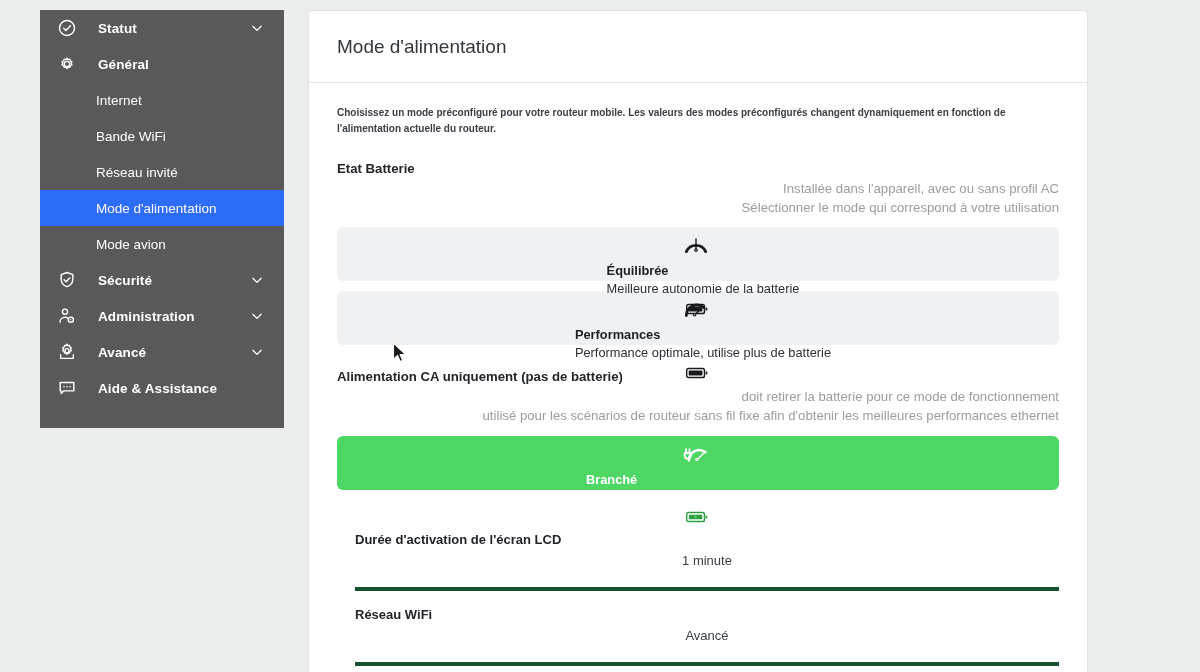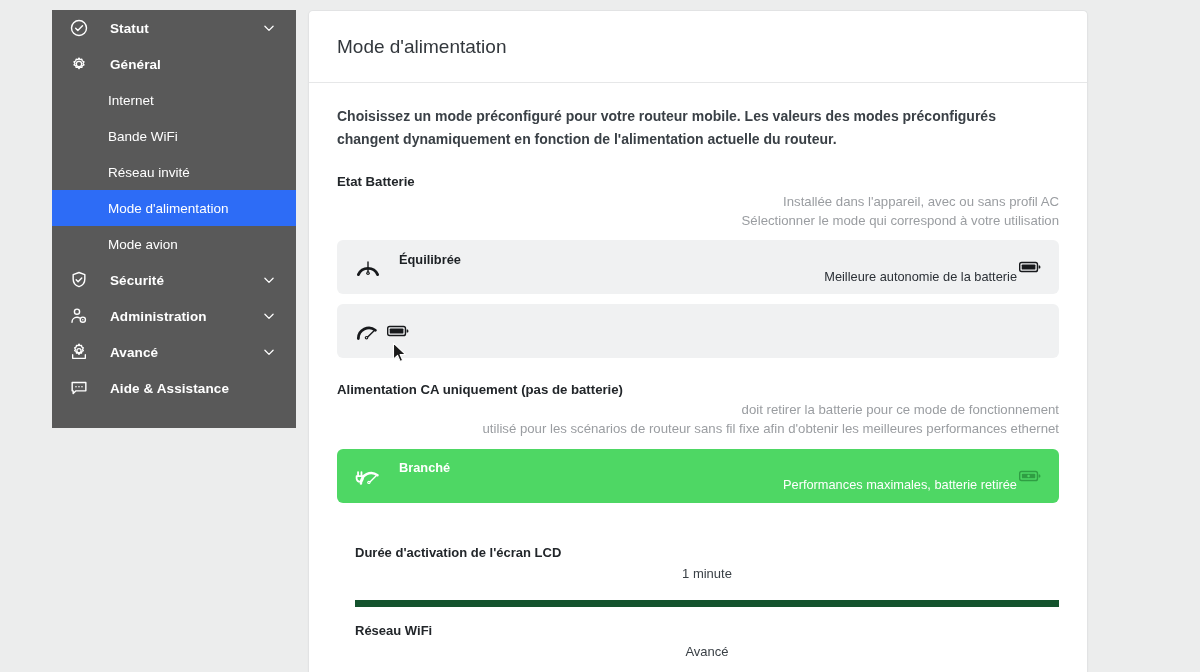--- a/index.html
+++ b/index.html
@@ -7,21 +7,21 @@
     width: 1200px; height: 672px;
     background: #eceded;
     font-family: "Liberation Sans", sans-serif;
     overflow: hidden;
   }
   .app { position: relative; width: 1200px; height: 672px; }
 
   
   .sidebar {
     position: absolute;
-    left: 52px; top: 10px;
+    left: 40px; top: 10px;
     width: 244px; height: 418px;
     background: #595959;
     overflow: hidden;
   }
   .nav-item {
     display: flex; align-items: center;
     height: 36px;
     padding-left: 16px;
     color: #ffffff;
     font-size: 13.5px;
@@ -72,21 +72,21 @@
     padding-left: 28px;
   }
   .card-title {
     font-size: 19px;
     color: #32373c;
     font-weight: normal;
   }
   .card-body { padding: 22px 28px 0 28px; }
 
   .intro {
-    font-size: 14px;
+    font-size: 10px;
     color: #3a4046;
     line-height: 1.62;
     font-weight: bold;
     max-width: 726px;
   }
 
   .section { margin-top: 22px; }
   .section-title {
     font-size: 13.2px;
     color: #22262a;
@@ -102,38 +102,39 @@
   }
 
   .mode-row {
     display: flex; align-items: center;
     height: 54px;
     border-radius: 6px;
     margin-top: 10px;
     padding: 0 18px 0 14px;
     cursor: pointer;
     background: #f0f1f2;
+    flex-direction: column;
   }
   .mode-row.selected { background: #4ed764; }
   .mode-ico { width: 34px; flex: 0 0 34px; display: flex; align-items: center; justify-content: center; }
   .mode-text { margin-left: 14px; flex: 1 1 auto; }
   .mode-name {
     font-size: 12.8px; font-weight: bold; color: #1c2024; line-height: 1.35;
   }
   .mode-desc {
     font-size: 12.8px; color: #2b3036; line-height: 1.35; text-align: right;
   }
   .mode-row.selected .mode-name,
   .mode-row.selected .mode-desc { color: #ffffff; }
   .mode-batt { width: 24px; flex: 0 0 24px; display: flex; align-items: center; justify-content: flex-end; }
 
   .settings { margin-top: 26px; padding: 0 0 0 18px; }
   .setting {
     padding: 14px 0 16px 0;
-    border-bottom: 7px solid #14532d;
+    border-bottom: 4px solid #14532d;
     cursor: pointer;
   }
   .setting:last-child { border-bottom: none; }
   .setting-label { font-size: 13px; font-weight: bold; color: #22262a; line-height: 1.5; }
   .setting-value { font-size: 13px; color: #3a4046; line-height: 1.5; margin-top: 2px; text-align: center; }
 
   
   .cursor { position: absolute; left: 392px; top: 342px; width: 16px; height: 22px; pointer-events: none; }
 </style>
 </head>
@@ -283,20 +284,24 @@
         </div>
 
         <div class="mode-row">
           <span class="mode-ico">
             <svg viewBox="0 0 28 28" width="26" height="26">
               <path d="M3.6 22.2a11.4 11.4 0 0 1 18.4-9" fill="none" stroke="#17191c" stroke-width="3" stroke-linecap="round"></path>
               <path d="M12.8 21.4l8.6-8.4" stroke="#17191c" stroke-width="1.5" stroke-linecap="round"></path>
               <circle cx="12.4" cy="21.2" r="1.9" fill="#17191c"></circle>
               <circle cx="12.4" cy="21.2" r="0.7" fill="#f0f1f2"></circle>
             </svg>
+          </span>
+          <span class="mode-text">
+            <span class="mode-name">Performances</span>
+            <span class="mode-desc" style="display:block">Performance optimale, utilise plus de batterie</span>
           </span>
           <span class="mode-batt">
             <svg viewBox="0 0 26 14" width="22" height="12">
               <rect x="0.8" y="1.6" width="21" height="10.8" rx="2.2" fill="none" stroke="#17191c" stroke-width="1.7"></rect>
               <rect x="3.2" y="4" width="16.2" height="6" rx="1" fill="#17191c"></rect>
               <path d="M23.2 5.1h0.9c0.7 0 1.2 0.8 1.2 1.9s-0.5 1.9-1.2 1.9h-0.9z" fill="#17191c"></path>
             </svg>
           </span>
         </div>
       </div>

